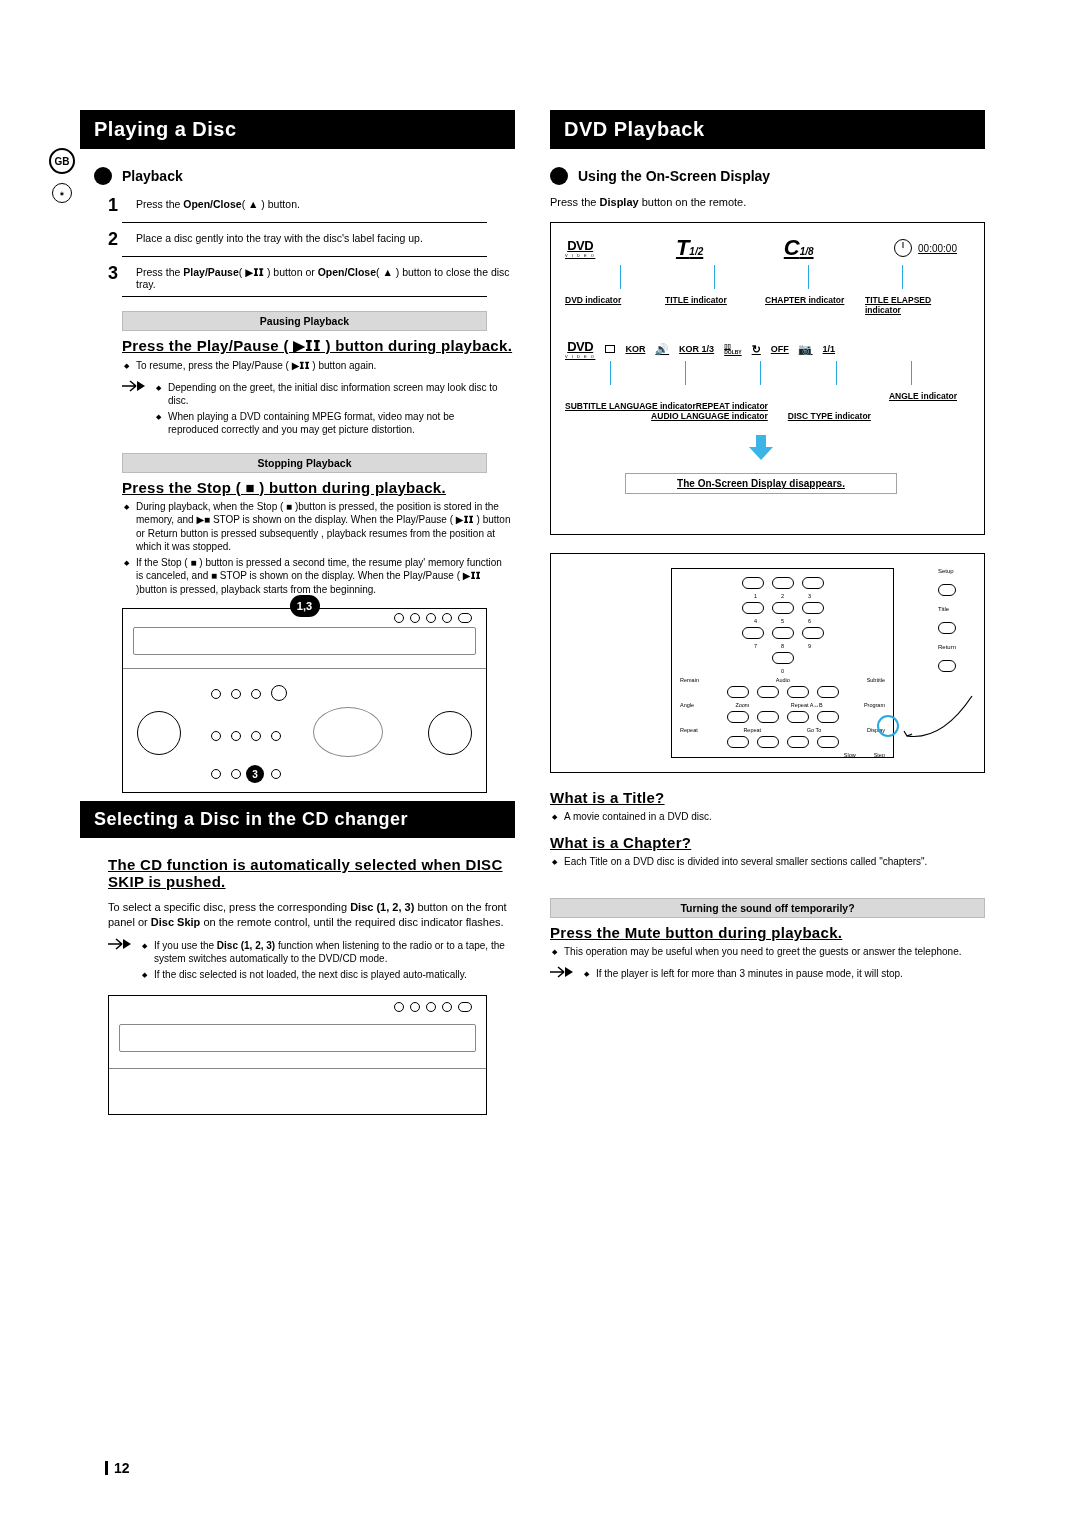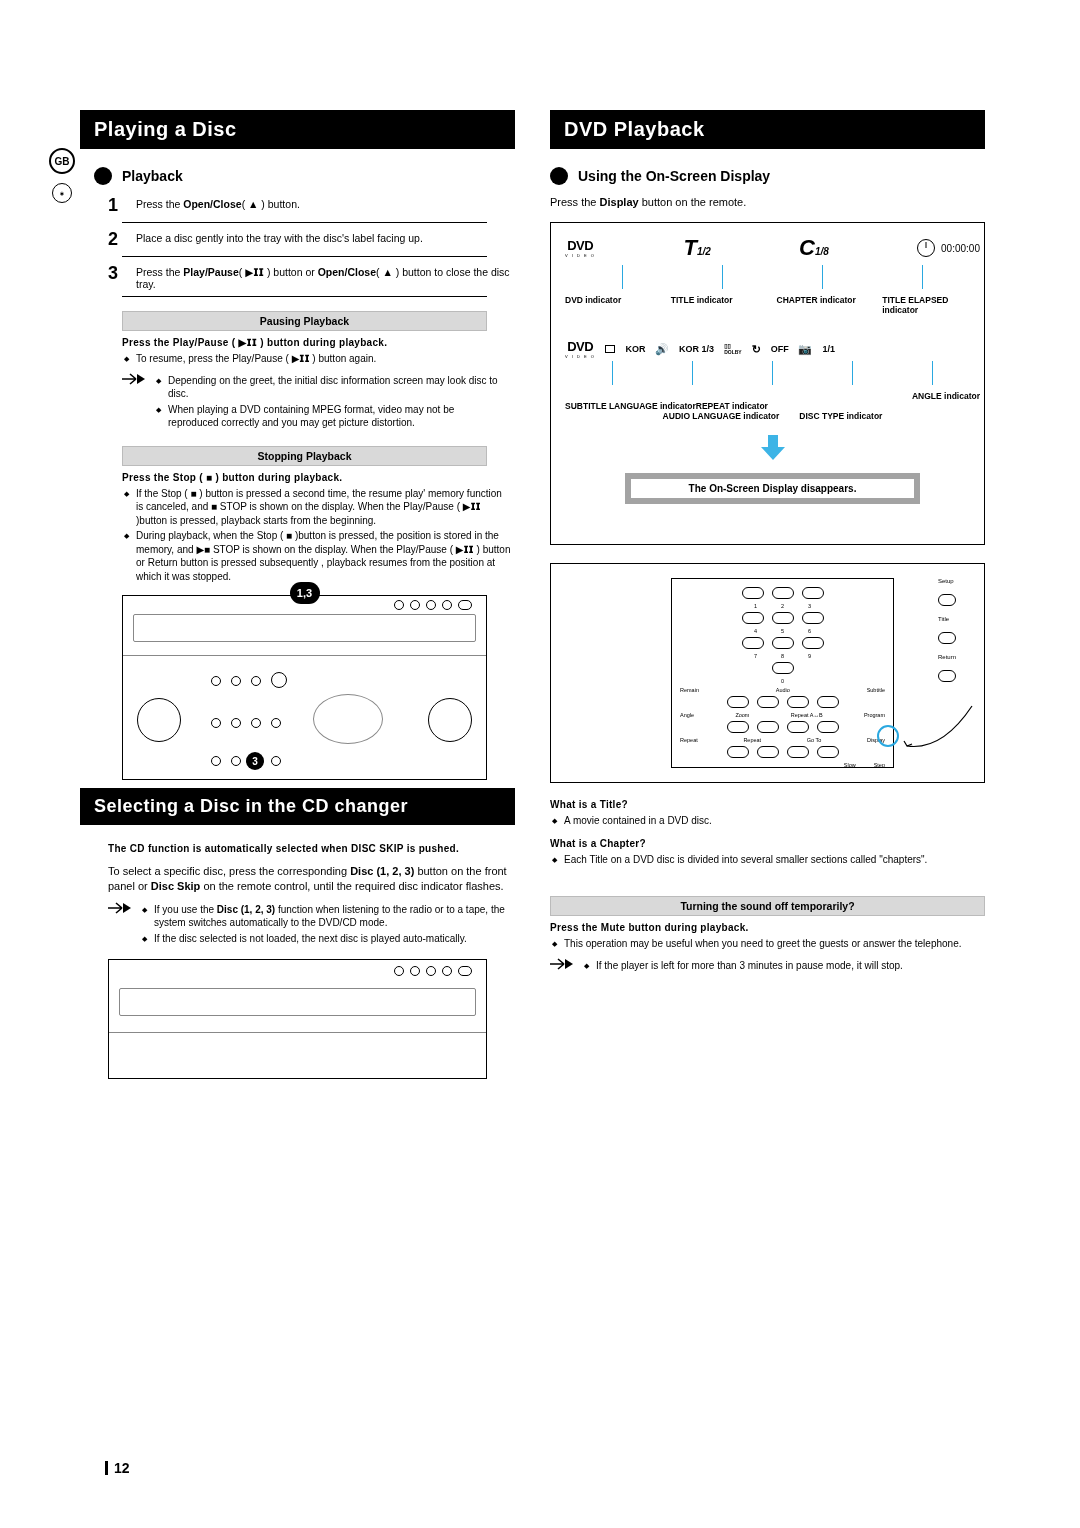--- a/index.html
+++ b/index.html
@@ -91,24 +91,25 @@
   .grey-bar {
     background: #d9d9d9;
     border: 1px solid #bbb;
     padding: 3px 8px;
     font-size: 10.5px;
     font-weight: bold;
     margin: 14px 28px 6px 42px;
     text-align:center;
   }
   .sub-bold {
-    font-size: 10px;
+    font-size: 15px;
     font-weight: bold;
     margin: 4px 0 4px 42px;
     letter-spacing: 0.3px;
+    text-decoration: underline;
   }
   .bullet-line {
     font-size: 10px;
     margin: 2px 4px 2px 56px;
     line-height: 1.35;
     position:relative;
   }
   .bullet-line::before {
     content:"◆";
     font-size:7px;
@@ -152,40 +153,41 @@
     display:inline-block;
     width:3px; height:14px;
     background:#000;
     margin-right:6px;
     vertical-align:-2px;
   }
   
   .osd-panel {
     border:1.5px solid #000;
     margin: 12px 0 8px 0;
-    padding: 12px 4px 30px 14px;
+    padding: 12px 27px 30px 14px;
     font-size:9px;
     font-weight:bold;
+    text-decoration:underline;
   }
   .osd-row1 { display:flex; align-items:center; justify-content:space-between; margin-bottom:4px;}
   .dvd-badge { display:flex; flex-direction:column; align-items:center; font-size:13px; font-weight:bold; letter-spacing:-0.5px;}
   .dvd-badge .under { font-size:4px; letter-spacing:1.5px; font-weight:normal;}
   .osd-big { font-size:22px; font-weight:bold; font-style:italic; }
   .osd-big .sub{font-size:10px;}
   .clock { display:flex; align-items:center; gap:6px; font-size:10px; font-weight:normal;}
   .clock-circle{width:18px;height:18px;border:1.5px solid #000;border-radius:50%;position:relative;}
   .clock-circle::before{content:"";position:absolute;left:50%;top:50%;width:1px;height:6px;background:#000;transform-origin:bottom;transform:translate(-50%,-100%);}
   .tick{width:1px;height:24px;background:#2aa8e0;}
   .osd-labels{display:grid;grid-template-columns:repeat(4,1fr);gap:8px;font-size:8.5px;font-weight:bold;margin-top:6px;}
   .osd-row2{display:flex;align-items:center;gap:10px;margin-top:24px;font-size:9px;}
   .osd-chip{font-size:9px;font-weight:bold;}
   .osd-labels2{font-size:8.5px;font-weight:bold;margin-top:6px;}
   .blue-arrow{margin:12px auto 6px;text-align:center;}
   .blue-arrow svg{width:28px;height:28px;}
-  .osd-disappear{border:6px solid #a3a3a3;text-align:center;padding:4px;font-size:10px;font-weight:bold;margin:10px 60px;}
+  .osd-disappear{border:1px solid #a3a3a3;text-align:center;padding:4px;font-size:10px;font-weight:bold;margin:10px 60px;}
   
   .remote-panel{border:1.5px solid #000;margin-top:18px;height:220px;position:relative;}
   .remote-inner{position:absolute;left:120px;top:14px;right:90px;bottom:14px;border:1px solid #000;padding:8px;}
   .btn-row{display:flex;justify-content:center;gap:8px;margin-bottom:4px;}
   .small-btn{width:22px;height:12px;border:1px solid #000;border-radius:6px;}
   .tiny-lbl-row{display:flex;justify-content:center;gap:3px;font-size:5.5px;margin-bottom:3px;}
   .display-circle{width:22px;height:22px;border:2px solid #2aa8e0;border-radius:50%;position:absolute;}
   
   .device-upper { position:absolute; top:0; left:0; right:0; height:60px; border-bottom:1px solid #888;}
   .device-slot { position:absolute; top:18px;left:10px;right:10px;height:28px;border:1px solid #888;border-radius:2px;}
@@ -242,22 +244,22 @@
           </svg>
       </span>
       <div class="body-text">
         <div class="bullet-line" style="margin-left:12px">Depending on the greet, the initial disc information screen may look disc to disc.</div>
         <div class="bullet-line" style="margin-left:12px">When playing a DVD containing MPEG format, video may not be reproduced correctly and you may get picture distortion.</div>
       </div>
     </div>
 
     <div class="grey-bar">Stopping Playback</div>
     <div class="sub-bold">Press the Stop (  ■  ) button during playback.</div>
+    <div class="bullet-line">During playback, when the Stop ( ■ )button is pressed, the position is stored in the memory, and ▶■ STOP is shown on the display. When the Play/Pause ( ▶𝗜𝗜 ) button or Return button is pressed subsequently , playback resumes from the position at which it was stopped.</div>
     <div class="bullet-line">If the Stop ( ■ ) button is pressed a second time, the resume play' memory function is canceled, and  ■ STOP is shown on the display. When the Play/Pause ( ▶𝗜𝗜 )button is pressed, playback starts from the beginning.</div>
-    <div class="bullet-line">During playback, when the Stop ( ■ )button is pressed, the position is stored in the memory, and ▶■ STOP is shown on the display. When the Play/Pause ( ▶𝗜𝗜 ) button or Return button is pressed subsequently , playback resumes from the position at which it was stopped.</div>
 
     <div class="illus">
       <div class="tag13">1,3</div>
       <div class="device-upper">
         <div style="position:absolute;top:4px;right:14px;display:flex;gap:6px;">
           <span class="btn-circle" style="position:static"></span>
           <span class="btn-circle" style="position:static"></span>
           <span class="btn-circle" style="position:static"></span>
           <span class="btn-circle" style="position:static"></span>
           <span style="width:14px;height:10px;border:1px solid #000;border-radius:5px;"></span>

